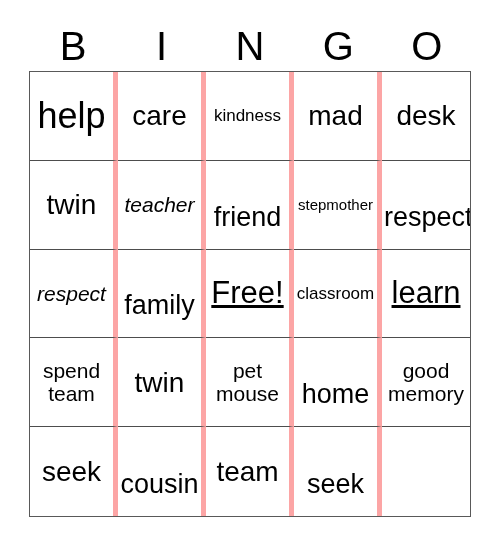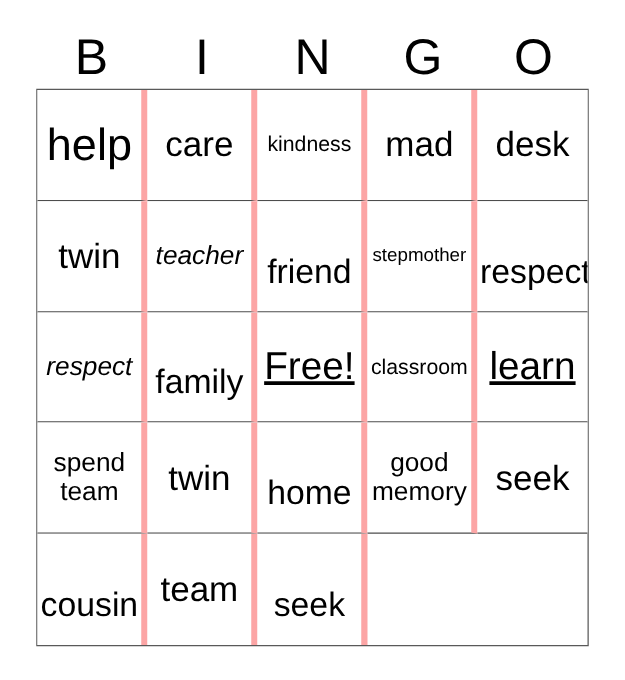--- a/index.html
+++ b/index.html
@@ -154,20 +154,24 @@
         <span class="cell-text s-lg">learn</span>
       </div>
       <div class="cell">
         <span class="cell-text s-two">spend
 team</span>
       </div>
       <div class="cell">
         <span class="cell-text s-xl">twin</span>
       </div>
       <div class="cell">
+        <span class="cell-text s-two">pet
+mouse</span>
+      </div>
+      <div class="cell">
         <span class="cell-text s-md">home</span>
       </div>
       <div class="cell">
         <span class="cell-text s-two">good
 memory</span>
       </div>
       <div class="cell">
         <span class="cell-text s-xl">seek</span>
       </div>
       <div class="cell">

